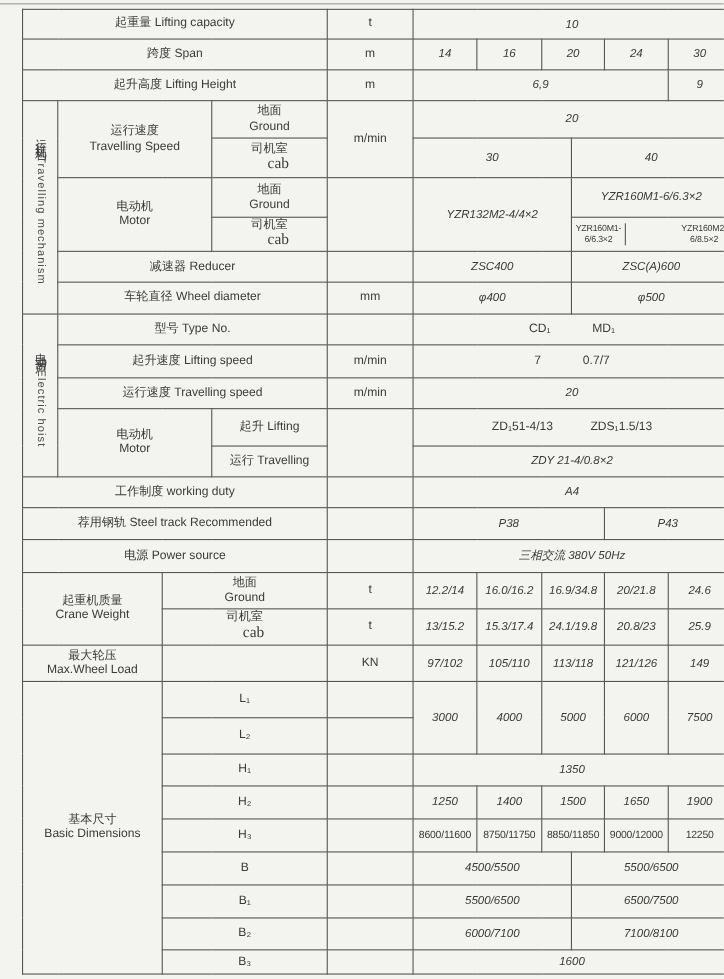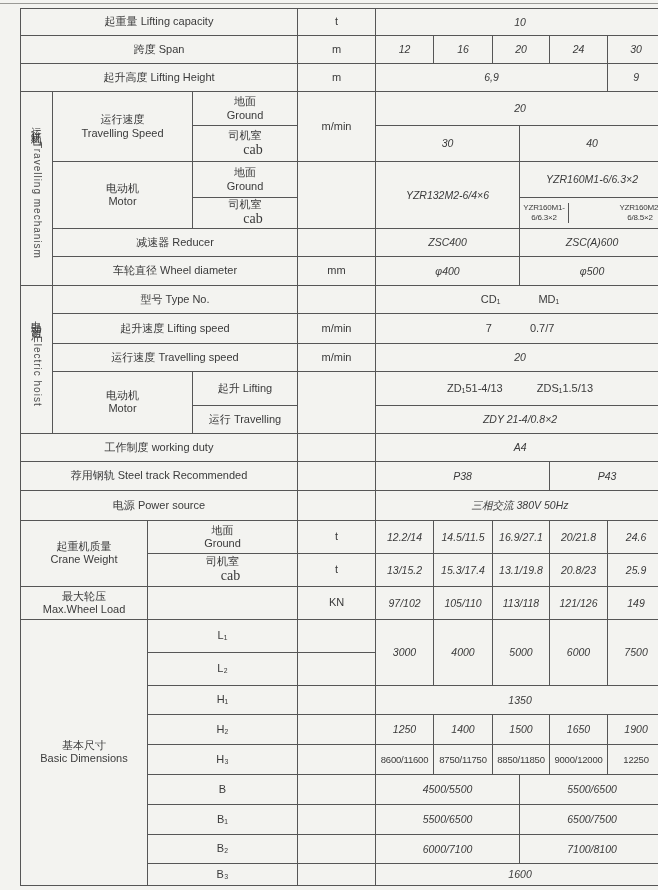--- a/index.html
+++ b/index.html
@@ -59,21 +59,21 @@
 
 <tr style="height:27px">
   <td colspan="4">起重量 Lifting capacity</td>
   <td>t</td>
   <td colspan="6" class="num">10</td>
 </tr>
 
 <tr style="height:28px">
   <td colspan="4">跨度 Span</td>
   <td>m</td>
-  <td class="num">12</td>
+  <td class="num">14</td>
   <td class="num">16</td>
   <td colspan="2" class="num">20</td>
   <td class="num">24</td>
   <td class="num">30</td>
 </tr>
 
 <tr style="height:28px">
   <td colspan="4">起升高度 Lifting Height</td>
   <td>m</td>
   <td colspan="5" class="num">6,9</td>
@@ -108,21 +108,21 @@
 <tr style="height:36px">
   <td colspan="2" rowspan="2" class="stack">
     <span>电动机</span>
           <span>Motor</span>
   </td>
   <td class="stack">
     <span>地面</span>
           <span>Ground</span>
   </td>
   <td rowspan="2"></td>
-  <td colspan="3" rowspan="2" class="num">YZR132M2-6/4×6</td>
+  <td colspan="3" rowspan="2" class="num">YZR132M2-4/4×2</td>
   <td colspan="3" class="num">YZR160M1-6/6.3×2</td>
 </tr>
 
 <tr style="height:30px">
   <td class="stack">
     <span>司机室</span>
           <span class="cab-big">cab</span>
   </td>
   <td colspan="3" style="padding:0">
     <div class="halves">
@@ -220,35 +220,35 @@
   <td colspan="2" rowspan="2" class="stack">
     <span>起重机质量</span>
           <span>Crane Weight</span>
   </td>
   <td colspan="2" class="stack">
     <span>地面</span>
           <span>Ground</span>
   </td>
   <td>t</td>
   <td class="num">12.2/14</td>
-  <td class="num">14.5/11.5</td>
-  <td colspan="2" class="num">16.9/27.1</td>
+  <td class="num">16.0/16.2</td>
+  <td colspan="2" class="num">16.9/34.8</td>
   <td class="num">20/21.8</td>
   <td class="num">24.6</td>
 </tr>
 
 <tr style="height:33px">
   <td colspan="2" class="stack">
     <span>司机室</span>
           <span class="cab-big">cab</span>
   </td>
   <td>t</td>
   <td class="num">13/15.2</td>
   <td class="num">15.3/17.4</td>
-  <td colspan="2" class="num">13.1/19.8</td>
+  <td colspan="2" class="num">24.1/19.8</td>
   <td class="num">20.8/23</td>
   <td class="num">25.9</td>
 </tr>
 
 <tr style="height:33px">
   <td colspan="2" class="stack">
     <span>最大轮压</span>
           <span>Max.Wheel Load</span>
   </td>
   <td colspan="2"></td>

